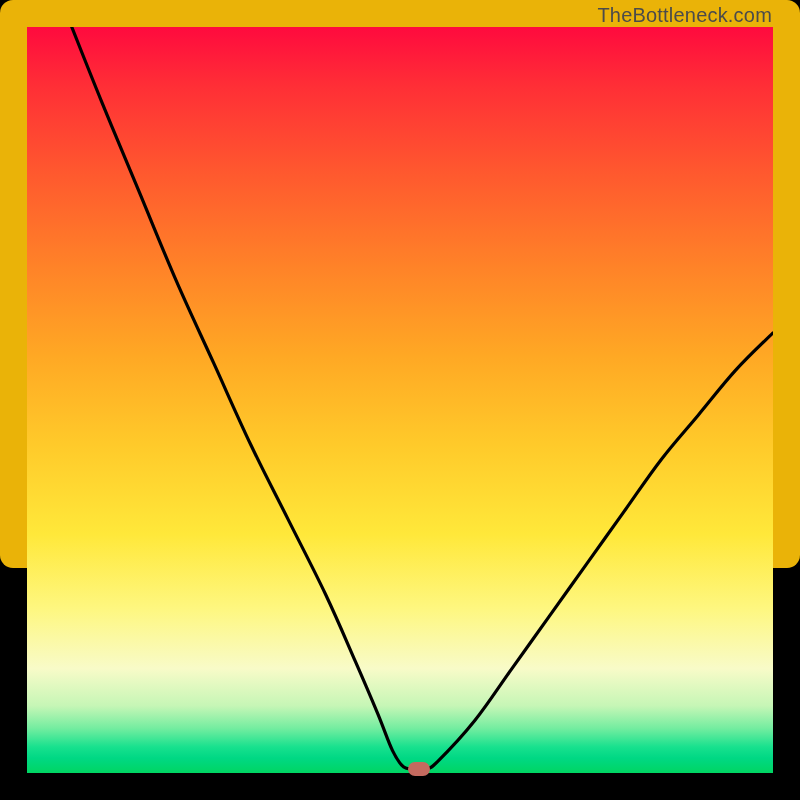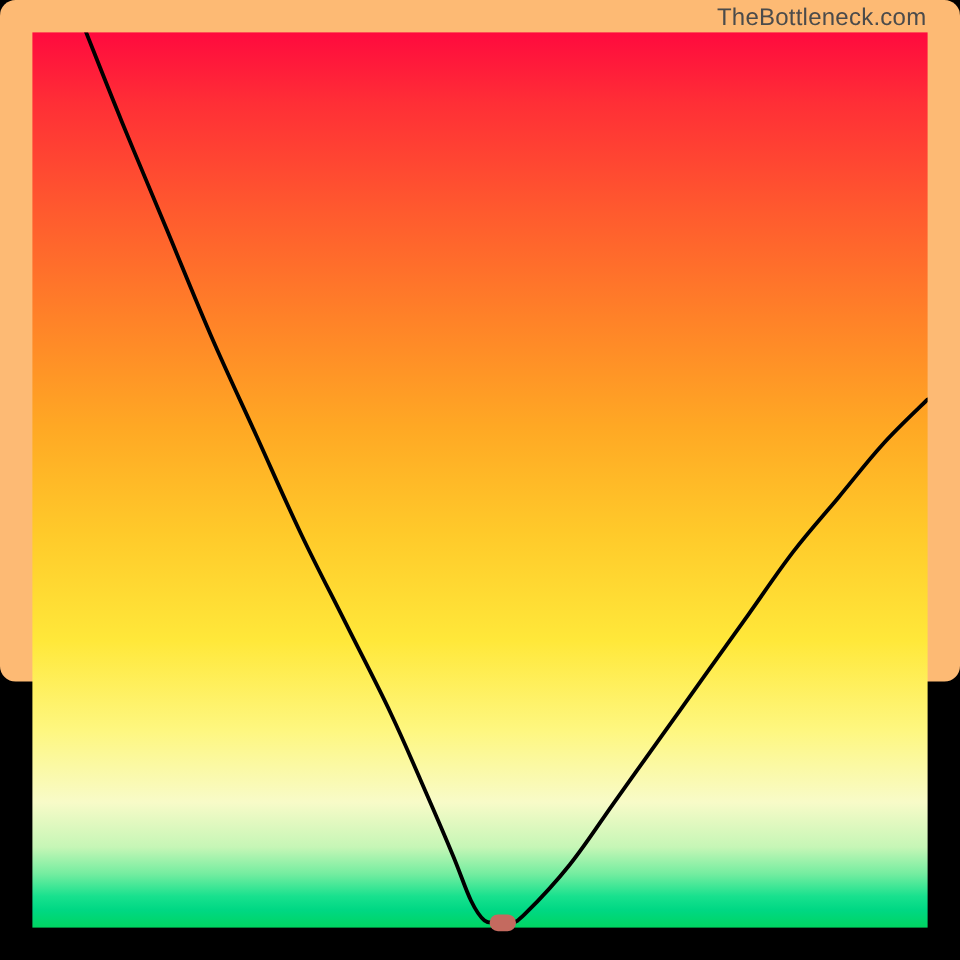--- a/index.html
+++ b/index.html
@@ -8,21 +8,21 @@
     width: 800px;
     height: 800px;
     background: #000;
     overflow: hidden;
     font-family: Arial, Helvetica, sans-serif;
   }
   .frame {
     position: relative;
     width: 800px;
     height: 568px;
-    background: #fdba74;
+    background: #eab308;
     border-radius: 13px;
   }
   .plot-area {
     position: absolute;
     left: 27px;
     top: 27px;
     width: 746px;
     height: 746px;
     background: linear-gradient(to bottom,
       #ff0a3e 0%,

